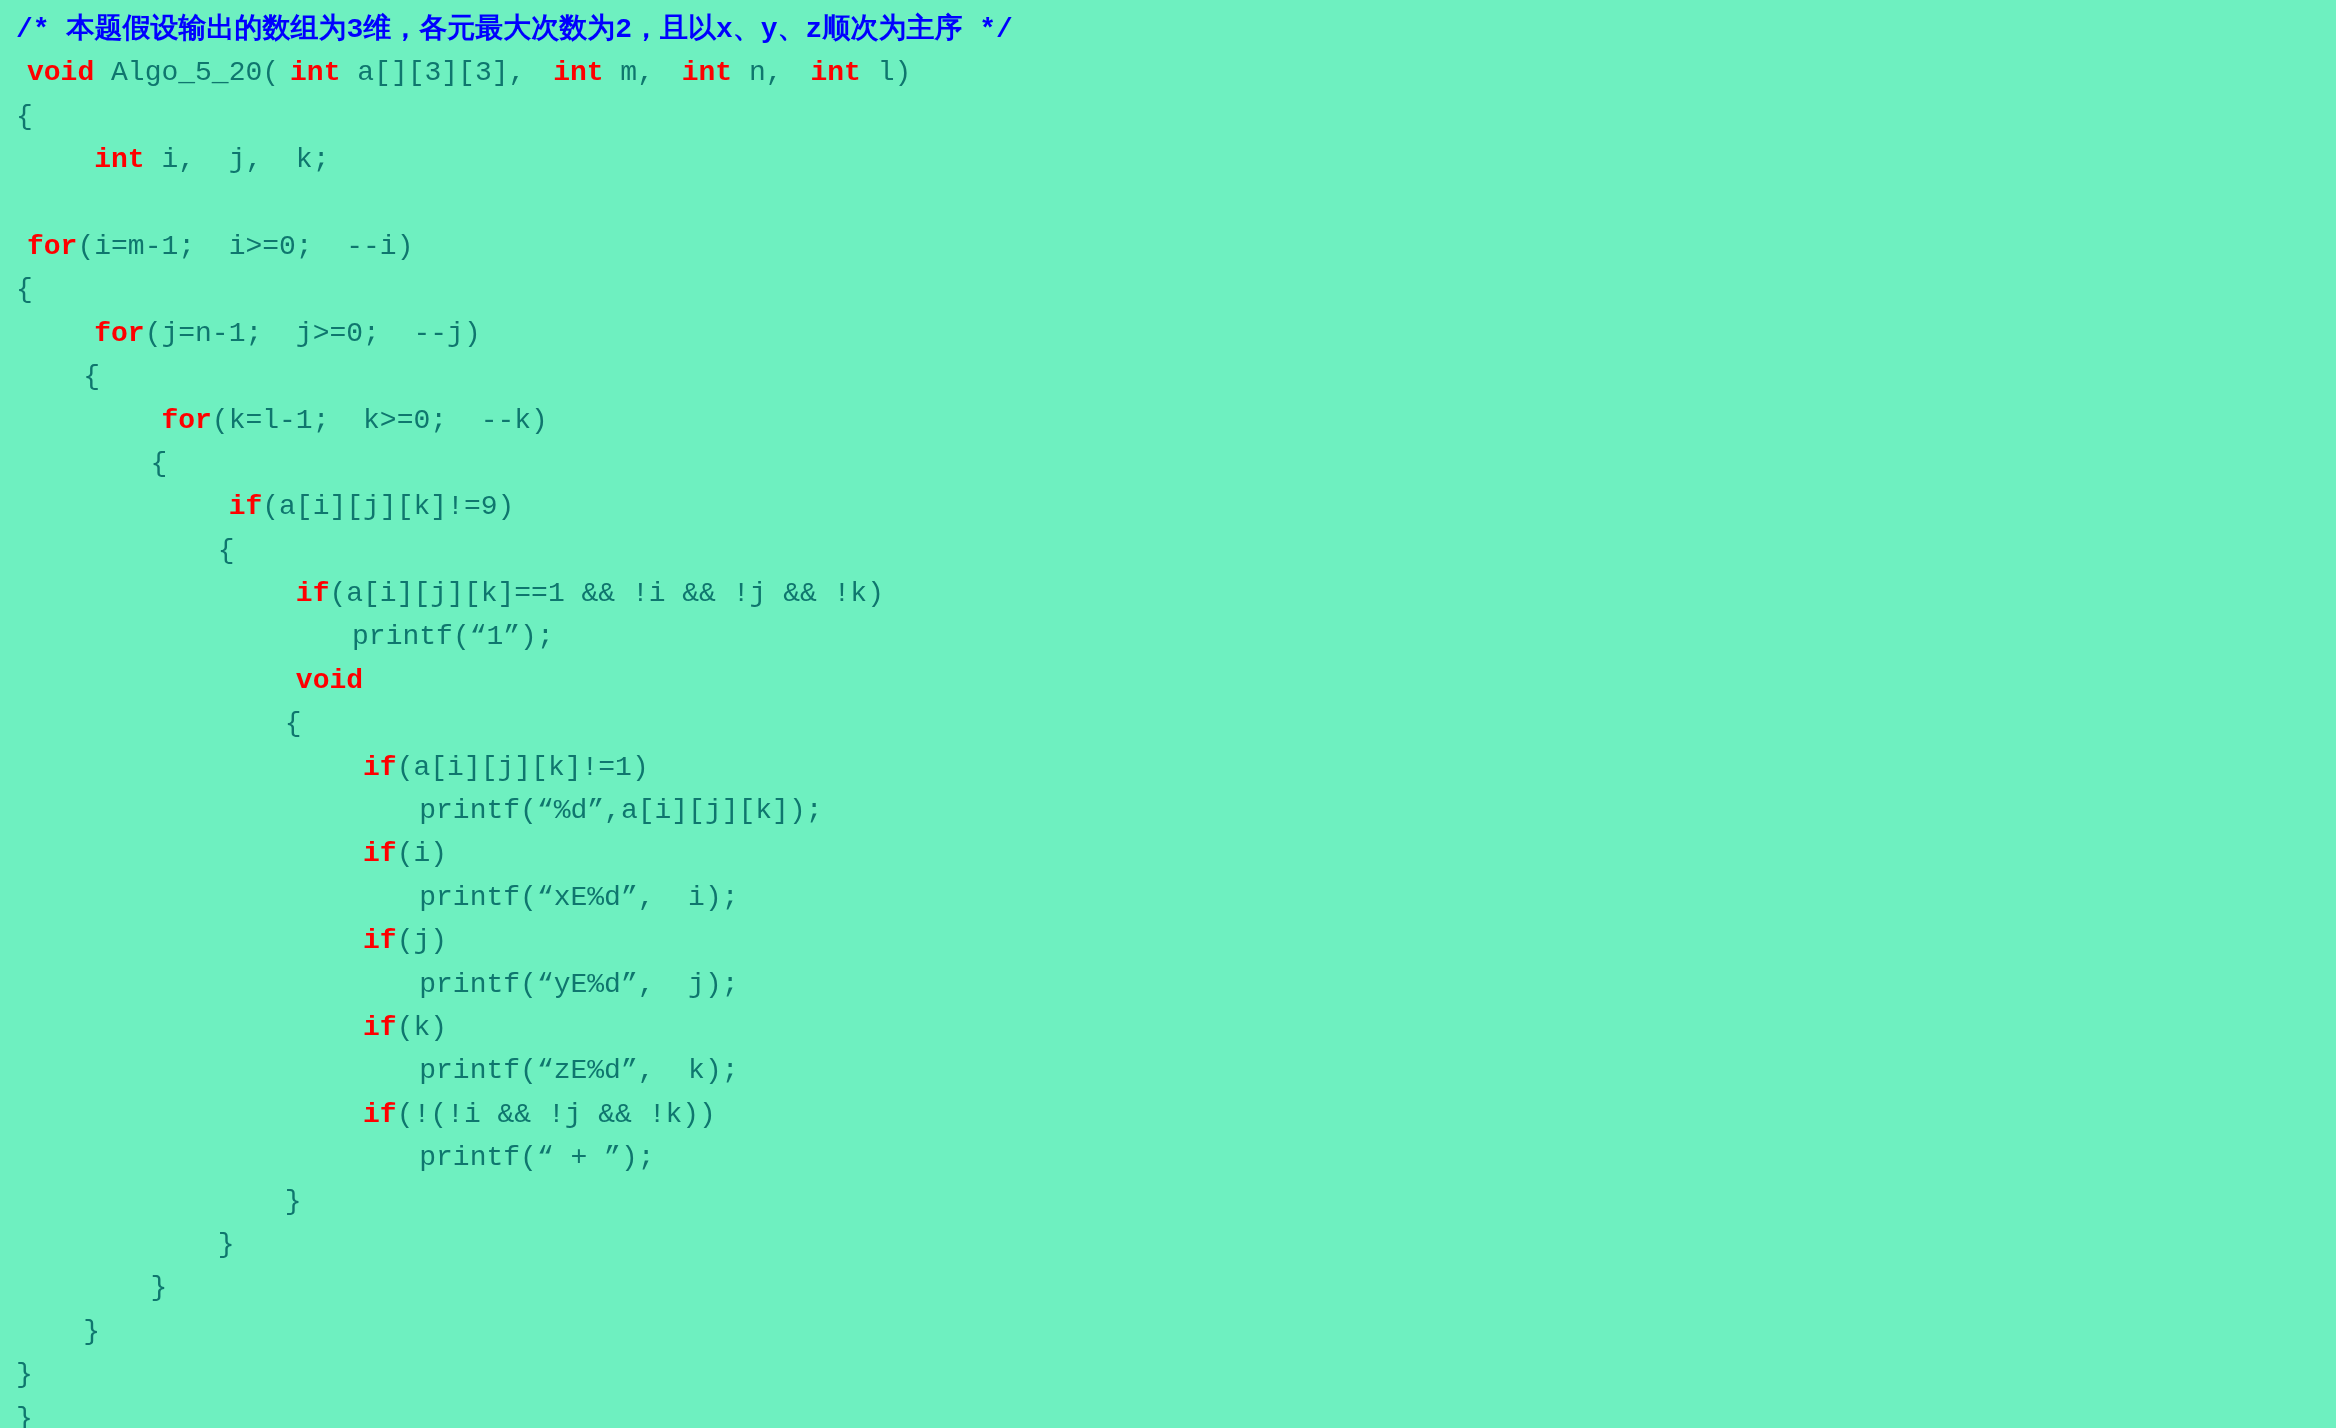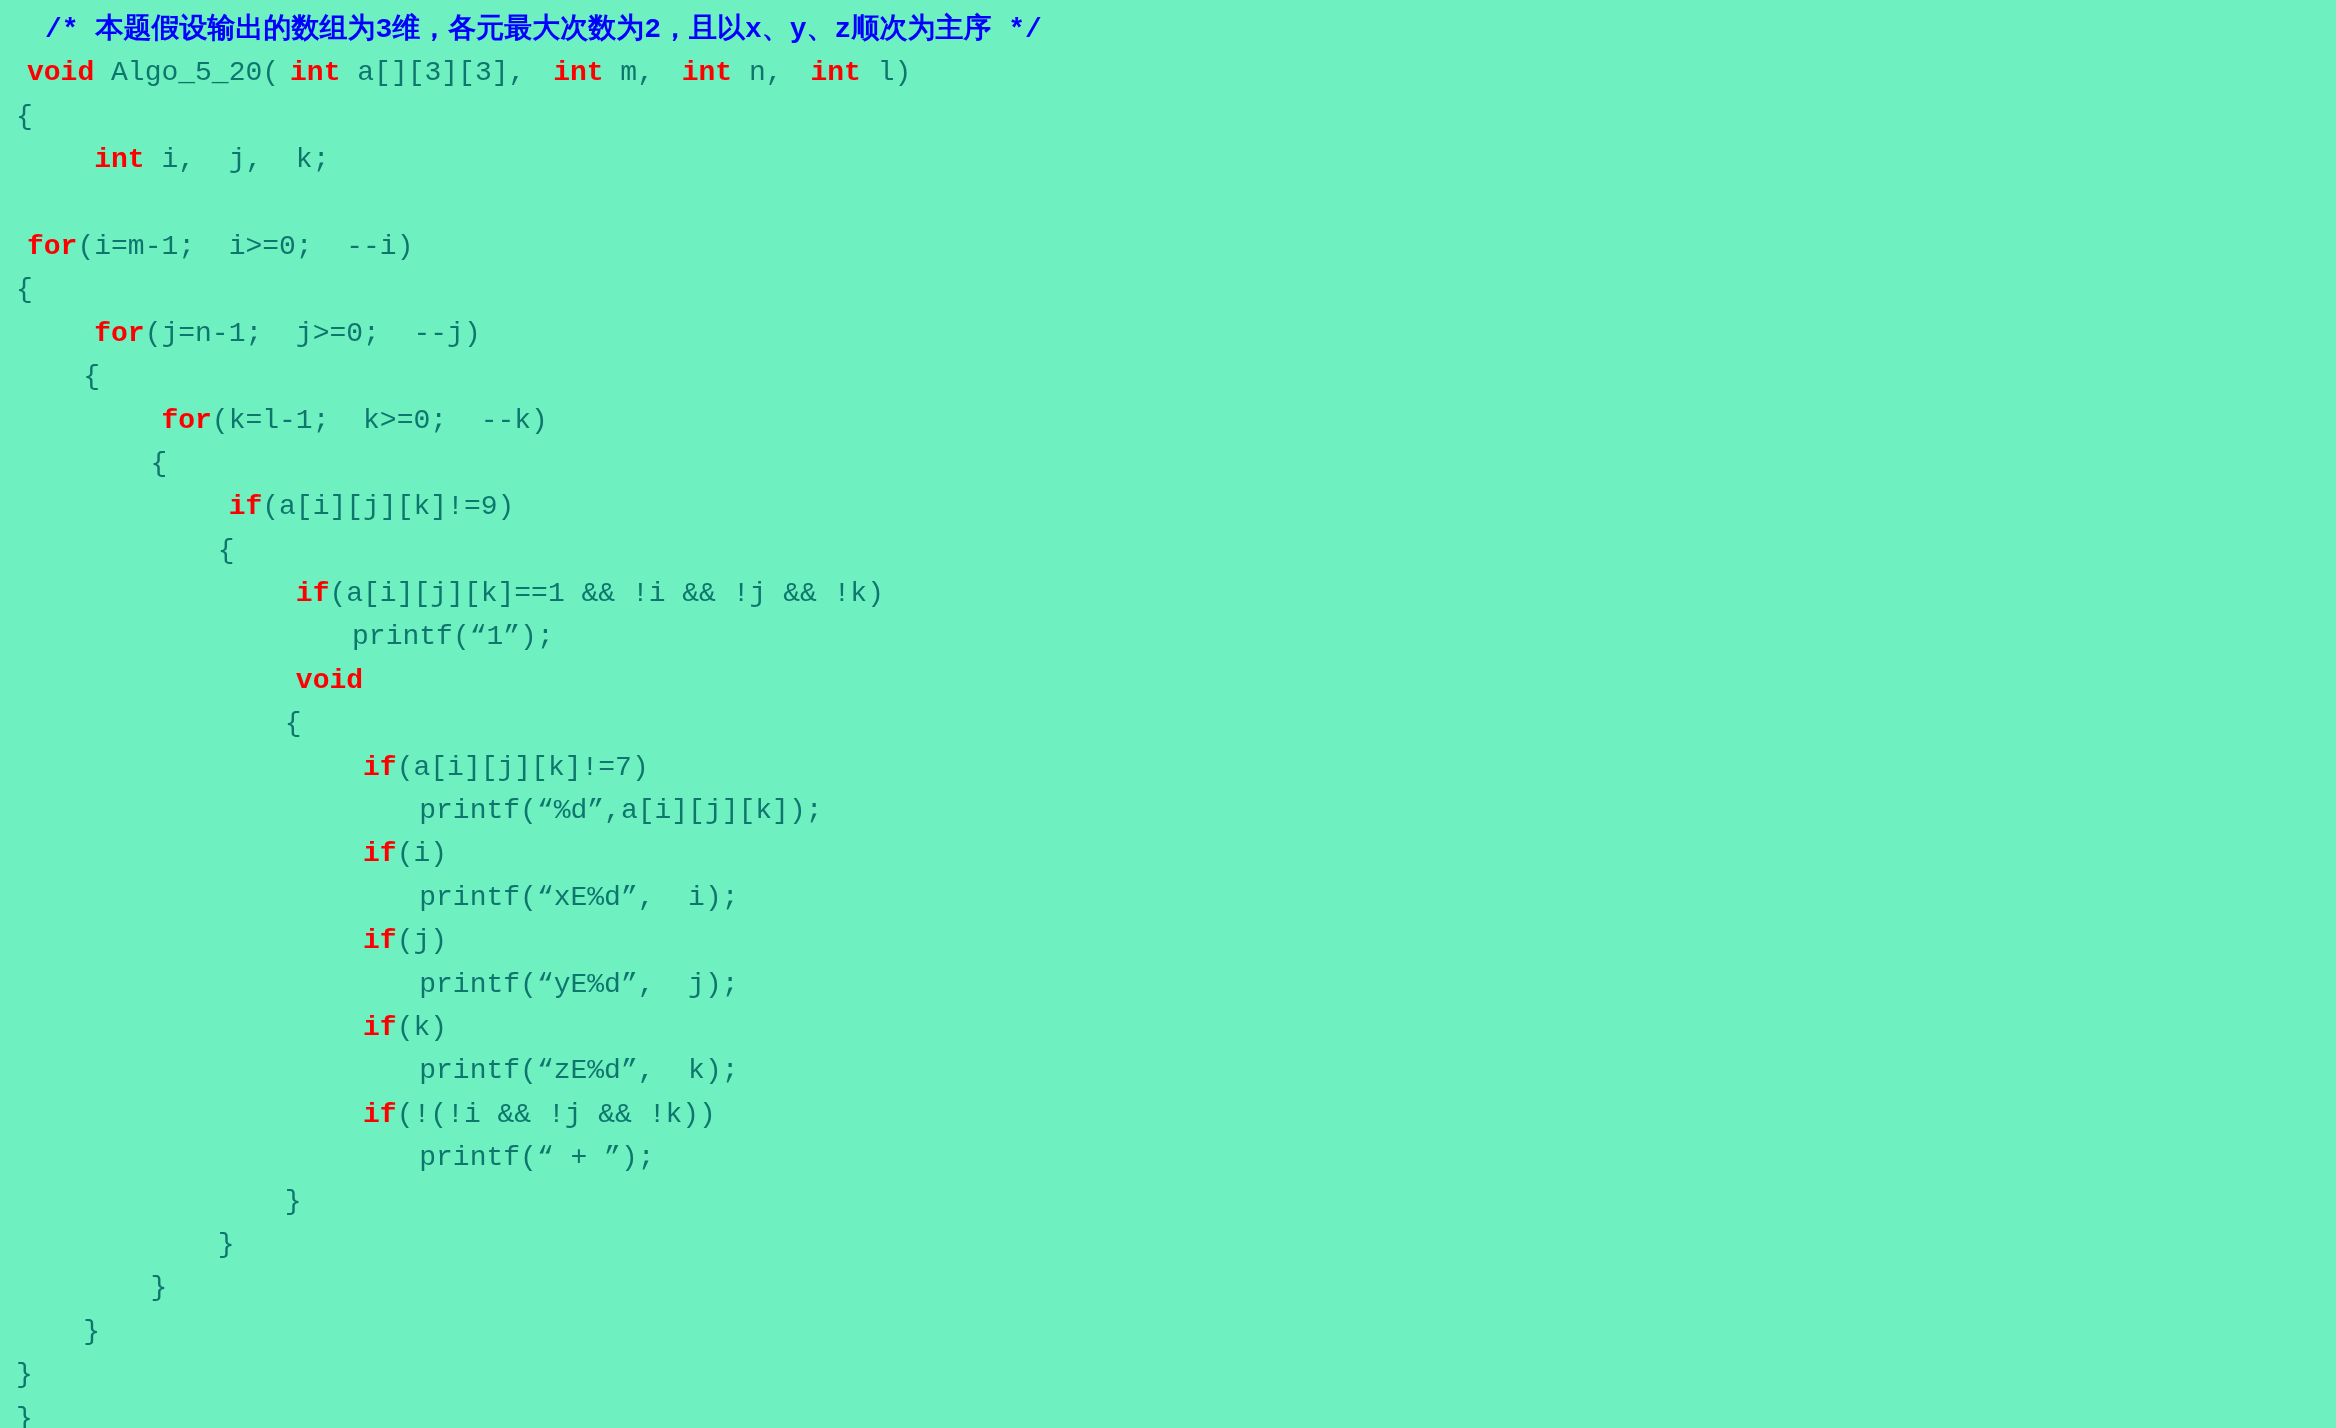--- a/index.html
+++ b/index.html
@@ -11,21 +11,20 @@
       background-color: #6ef0c0;
       font-family: 'Courier New', Courier, monospace;
       font-size: 28px;
       line-height: 1.55;
       padding: 8px 16px;
       color: #000;
     }
     .comment {
       color: #0000ff;
       font-weight: bold;
-      margin-left: 29px;
     }
     .keyword {
       color: #ff0000;
       font-weight: bold;
       margin-left: 11px;
     }
     .normal {
       color: #0f766e;
     }
     pre {
@@ -48,21 +47,21 @@
     <span class="keyword">for</span><span class="normal">(j=n-1;  j&gt;=0;  --j)</span>
     <span class="normal">{</span>
         <span class="keyword">for</span><span class="normal">(k=l-1;  k&gt;=0;  --k)</span>
         <span class="normal">{</span>
             <span class="keyword">if</span><span class="normal">(a[i][j][k]!=9)</span>
             <span class="normal">{</span>
                 <span class="keyword">if</span><span class="normal">(a[i][j][k]==1 &amp;&amp; !i &amp;&amp; !j &amp;&amp; !k)</span>
                     <span class="normal">printf(“1”);</span>
                 <span class="keyword">void</span>
                 <span class="normal">{</span>
-                    <span class="keyword">if</span><span class="normal">(a[i][j][k]!=7)</span>
+                    <span class="keyword">if</span><span class="normal">(a[i][j][k]!=1)</span>
                         <span class="normal">printf(“%d”,a[i][j][k]);</span>
                     <span class="keyword">if</span><span class="normal">(i)</span>
                         <span class="normal">printf(“xE%d”,  i);</span>
                     <span class="keyword">if</span><span class="normal">(j)</span>
                         <span class="normal">printf(“yE%d”,  j);</span>
                     <span class="keyword">if</span><span class="normal">(k)</span>
                         <span class="normal">printf(“zE%d”,  k);</span>
                     <span class="keyword">if</span><span class="normal">(!(!i &amp;&amp; !j &amp;&amp; !k))</span>
                         <span class="normal">printf(“ + ”);</span>
                 <span class="normal">}</span>

